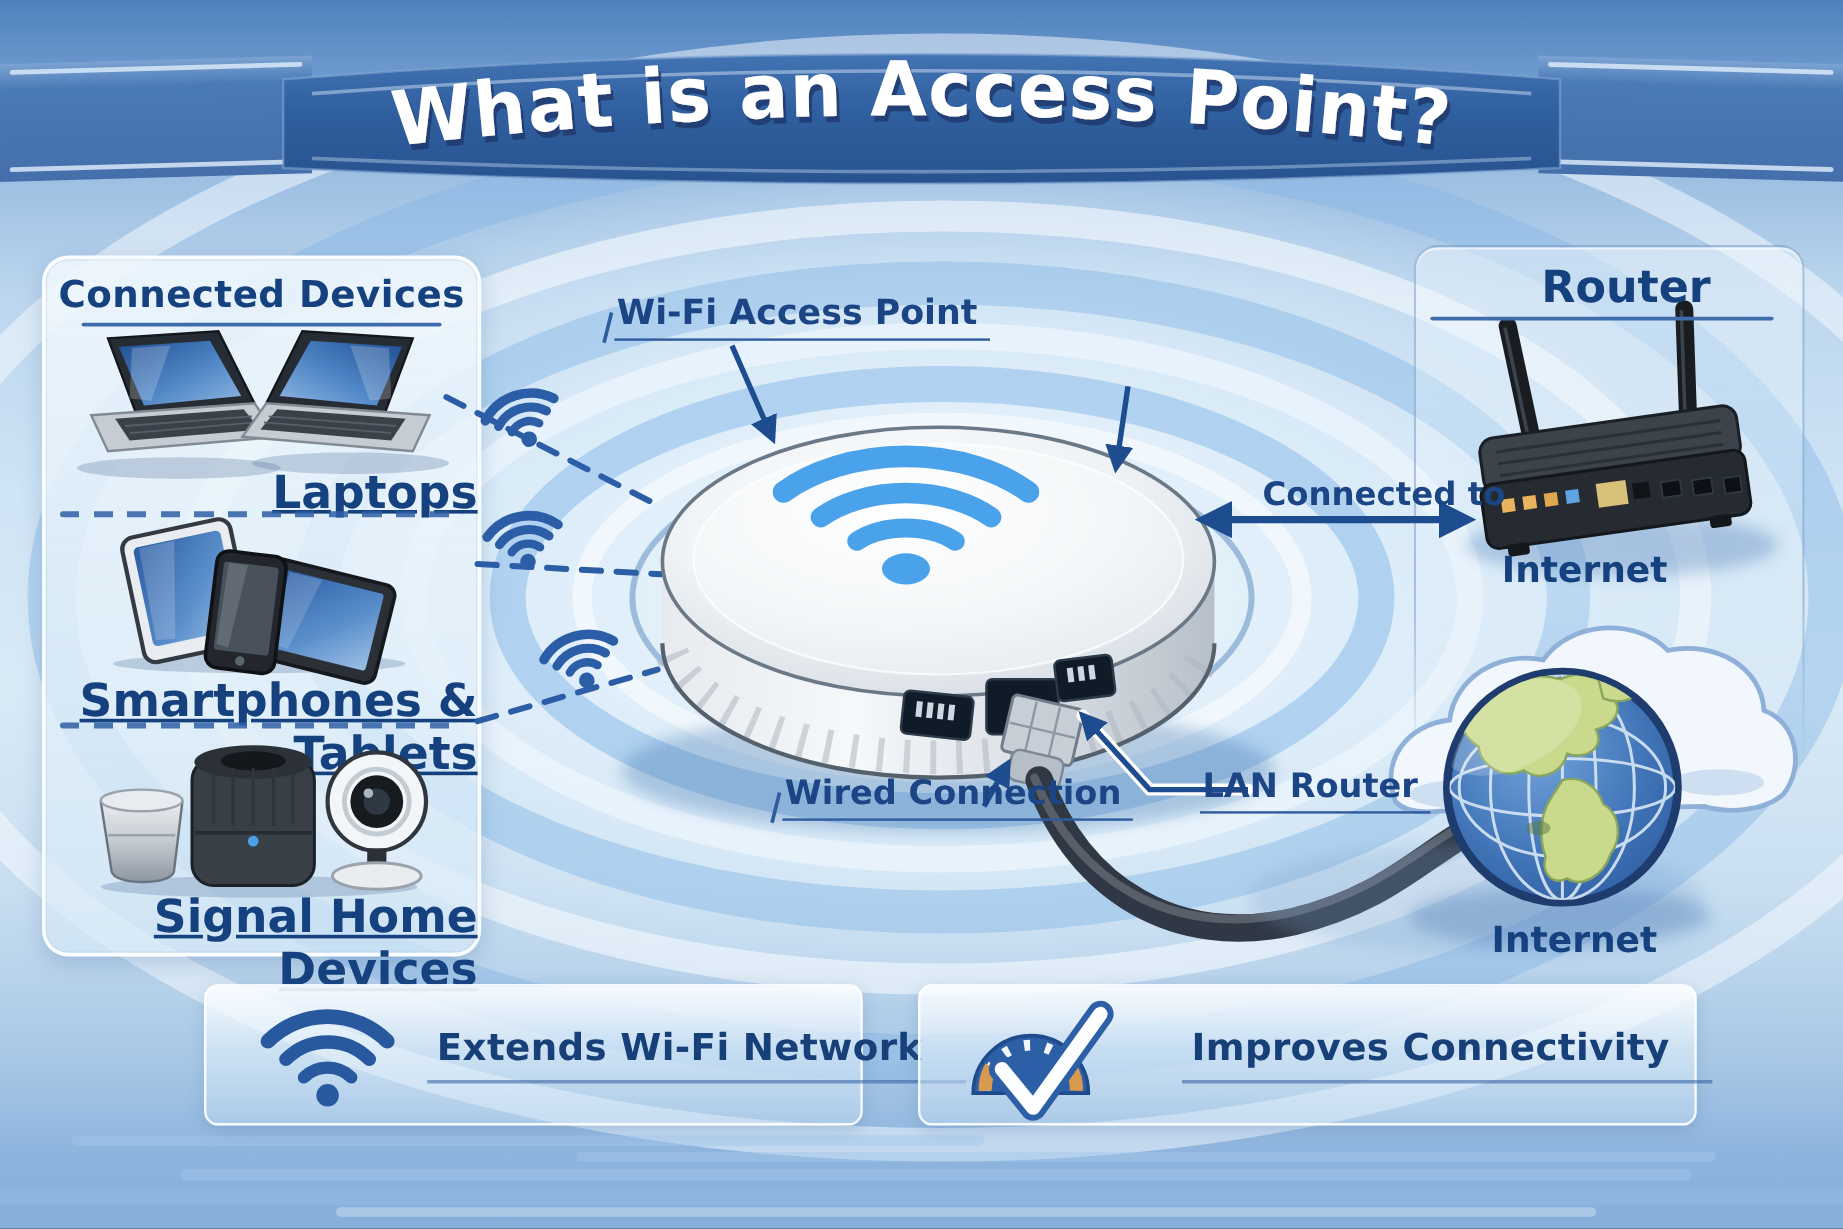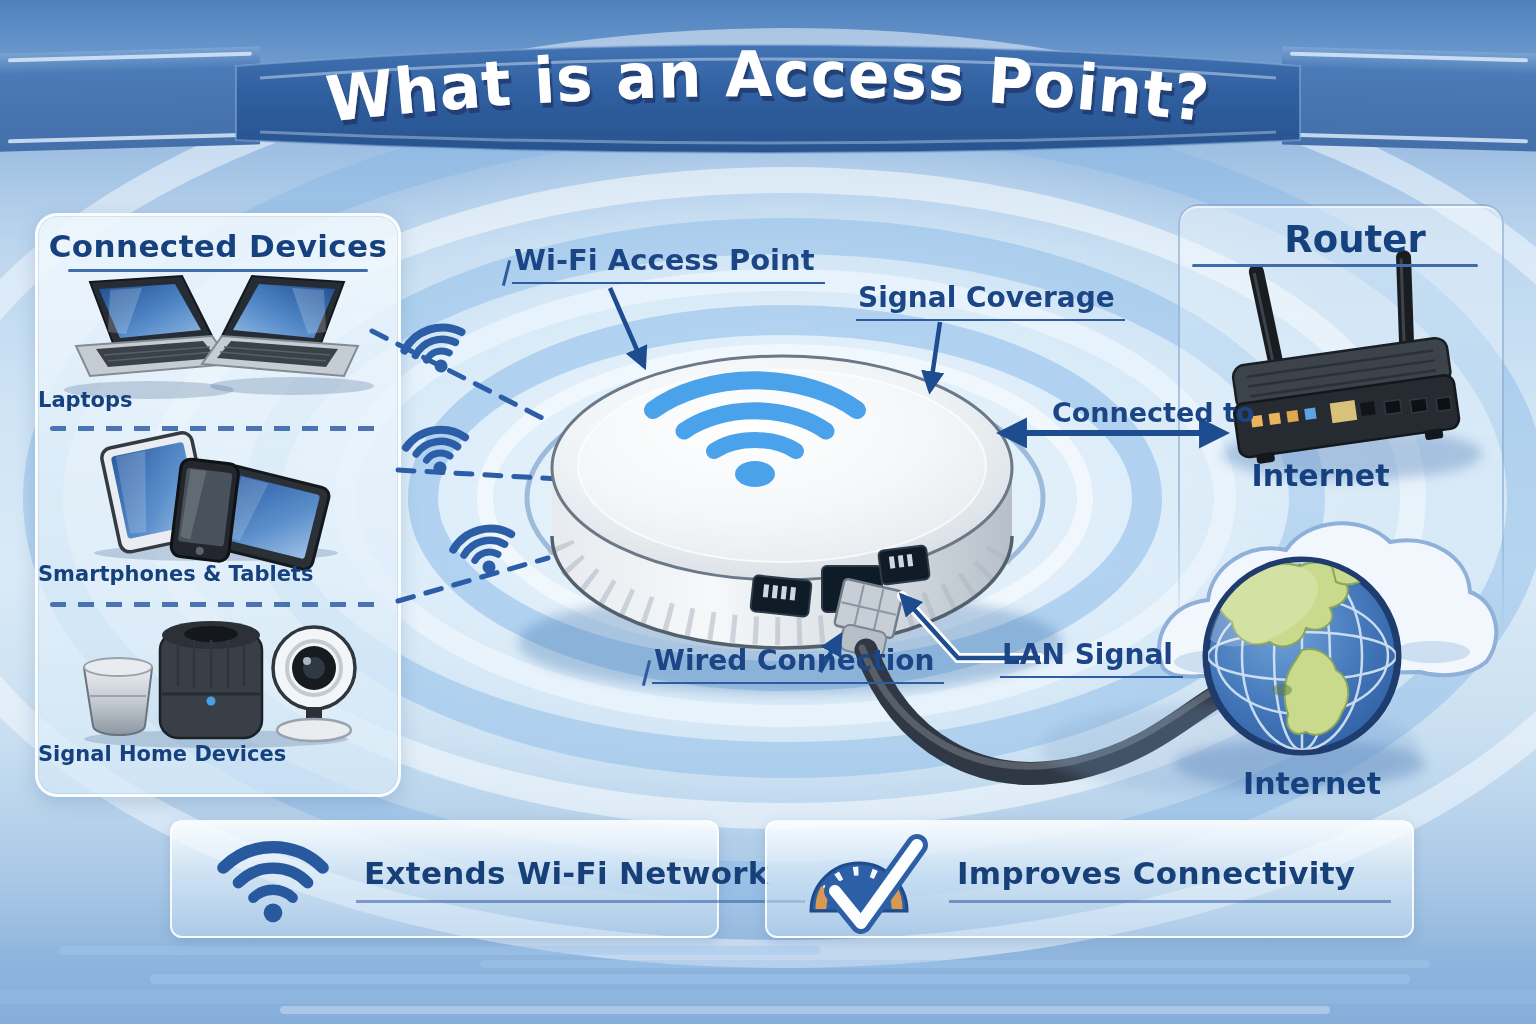--- a/index.html
+++ b/index.html
@@ -22,37 +22,37 @@
   .title-text{font-family:"DejaVu Sans","Liberation Sans",sans-serif;font-weight:bold;
               font-size:63px;fill:#ffffff;letter-spacing:1px;}
   
   .panel-left{position:absolute;left:35px;top:213px;width:360px;height:578px;border-radius:22px;
       background:linear-gradient(180deg,rgba(241,248,253,.88),rgba(214,233,247,.70));
       border:3px solid rgba(252,254,255,.92);
       box-shadow:0 6px 18px rgba(70,110,160,.25), inset 0 0 0 1px rgba(160,190,220,.35);}
   .ph{margin:12px 0 0;text-align:center;font-size:31px;font-weight:bold;color:#16417f;letter-spacing:.4px;}
   .rule{height:2.5px;background:#3f6dab;margin:5px 30px 0;border-radius:2px;}
   .ill{position:absolute;overflow:visible;}
-  .dev-label{position:absolute;width:100%;text-align:left;font-size:21px;font-weight:bold;color:#16417f;}
+  .dev-label{position:absolute;width:100%;text-align:right;font-size:38px;font-weight:bold;color:#16417f;text-decoration:underline;}
   .divider{position:absolute;left:12px;right:12px;height:5px;border-radius:3px;
       background:repeating-linear-gradient(90deg,#2e5fa5 0 16px,rgba(0,0,0,0) 16px 28px);opacity:.85;}
   
   .panel-right{position:absolute;left:1178px;top:204px;width:322px;height:432px;border-radius:20px;
       background:linear-gradient(180deg,rgba(240,248,253,.50),rgba(231,243,251,.18) 70%,rgba(231,243,251,0));
       border:2.5px solid rgba(120,155,200,.55);
       -webkit-mask-image:linear-gradient(180deg,#000 68%,transparent 100%);
       mask-image:linear-gradient(180deg,#000 68%,transparent 100%);
       box-shadow:inset 0 2px 0 rgba(255,255,255,.6);}
   
   .bar{position:absolute;top:820px;height:114px;border-radius:12px;display:flex;align-items:center;
       background:linear-gradient(180deg,rgba(250,253,255,.92) 0%,rgba(226,240,250,.62) 45%,rgba(199,223,243,.42) 100%);
       border:2px solid rgba(255,255,255,.85);
       box-shadow:0 4px 12px rgba(90,130,175,.28);}
   .bar-l{left:170px;width:545px;}
-  .bar-r{left:765px;width:645px;}
+  .bar-r{left:765px;width:645px;gap:36px;}
   .bicon{flex:none;overflow:visible;}
   .bar-label{font-size:31px;font-weight:bold;color:#174079;letter-spacing:.3px;white-space:nowrap;
       border-bottom:3px solid rgba(47,92,158,.55);padding:0 36px 9px 8px;}
   
   .labels{position:absolute;inset:0;pointer-events:none;border-radius:19px;}
   .callout{position:absolute;color:#1c4586;font-weight:bold;white-space:nowrap;
       border-bottom:2.5px solid #2e5c9e;padding:0 10px 5px 2px;}
   .callout.noline{border-bottom:none;padding:0;}
   .tickL::before{content:"";position:absolute;left:-7px;bottom:-4px;width:3px;height:26px;
       background:#2e5c9e;transform:rotate(14deg);}
@@ -387,23 +387,22 @@
       <path d="M 26 80 A 38 38 0 0 1 31 60" fill="none" stroke="#d89a4e" stroke-width="11"></path>
       <path d="M 97 60 A 38 38 0 0 1 102 80" fill="none" stroke="#d89a4e" stroke-width="11"></path>
       <path d="M 40 62 L 66 94 L 122 16" fill="none" stroke="#2d5fa6" stroke-width="22" stroke-linecap="round" stroke-linejoin="round"></path>
       <path d="M 40 62 L 66 94 L 122 16" fill="none" stroke="#fdfeff" stroke-width="12" stroke-linecap="round" stroke-linejoin="round"></path>
     </svg>
     <div class="bar-label" style="margin-left:14px">Improves Connectivity</div>
   </div>
 
   <div class="labels">
     <div class="callout tickL" style="left:512px;top:243px;font-size:29px">Wi-Fi Access Point</div>
-    <div class="callout" style="left:856px;top:281px;font-size:28px">Signal Coverage</div>
     <div class="callout noline" style="left:1052px;top:397px;font-size:27px">Connected to</div>
     <div class="callout tickL" style="left:652px;top:644px;font-size:28px">Wired Connection</div>
-    <div class="callout" style="left:1000px;top:638px;font-size:28px">LAN Signal</div>
+    <div class="callout" style="left:1000px;top:638px;font-size:28px">LAN Router</div>
     <div class="callout noline center" style="left:1205px;top:218px;width:300px;font-size:37px;color:#16417f">Router</div>
     <div style="position:absolute;left:1192px;top:264px;width:286px;height:2.5px;background:#3f6dab;border-radius:2px"></div>
     <div class="callout noline center" style="left:1238px;top:458px;width:165px;font-size:30px;color:#16417f">Internet</div>
     <div class="callout noline center" style="left:1232px;top:766px;width:160px;font-size:30px;color:#16417f">Internet</div>
   </div>
 
 </div>
 
 </body></html>

